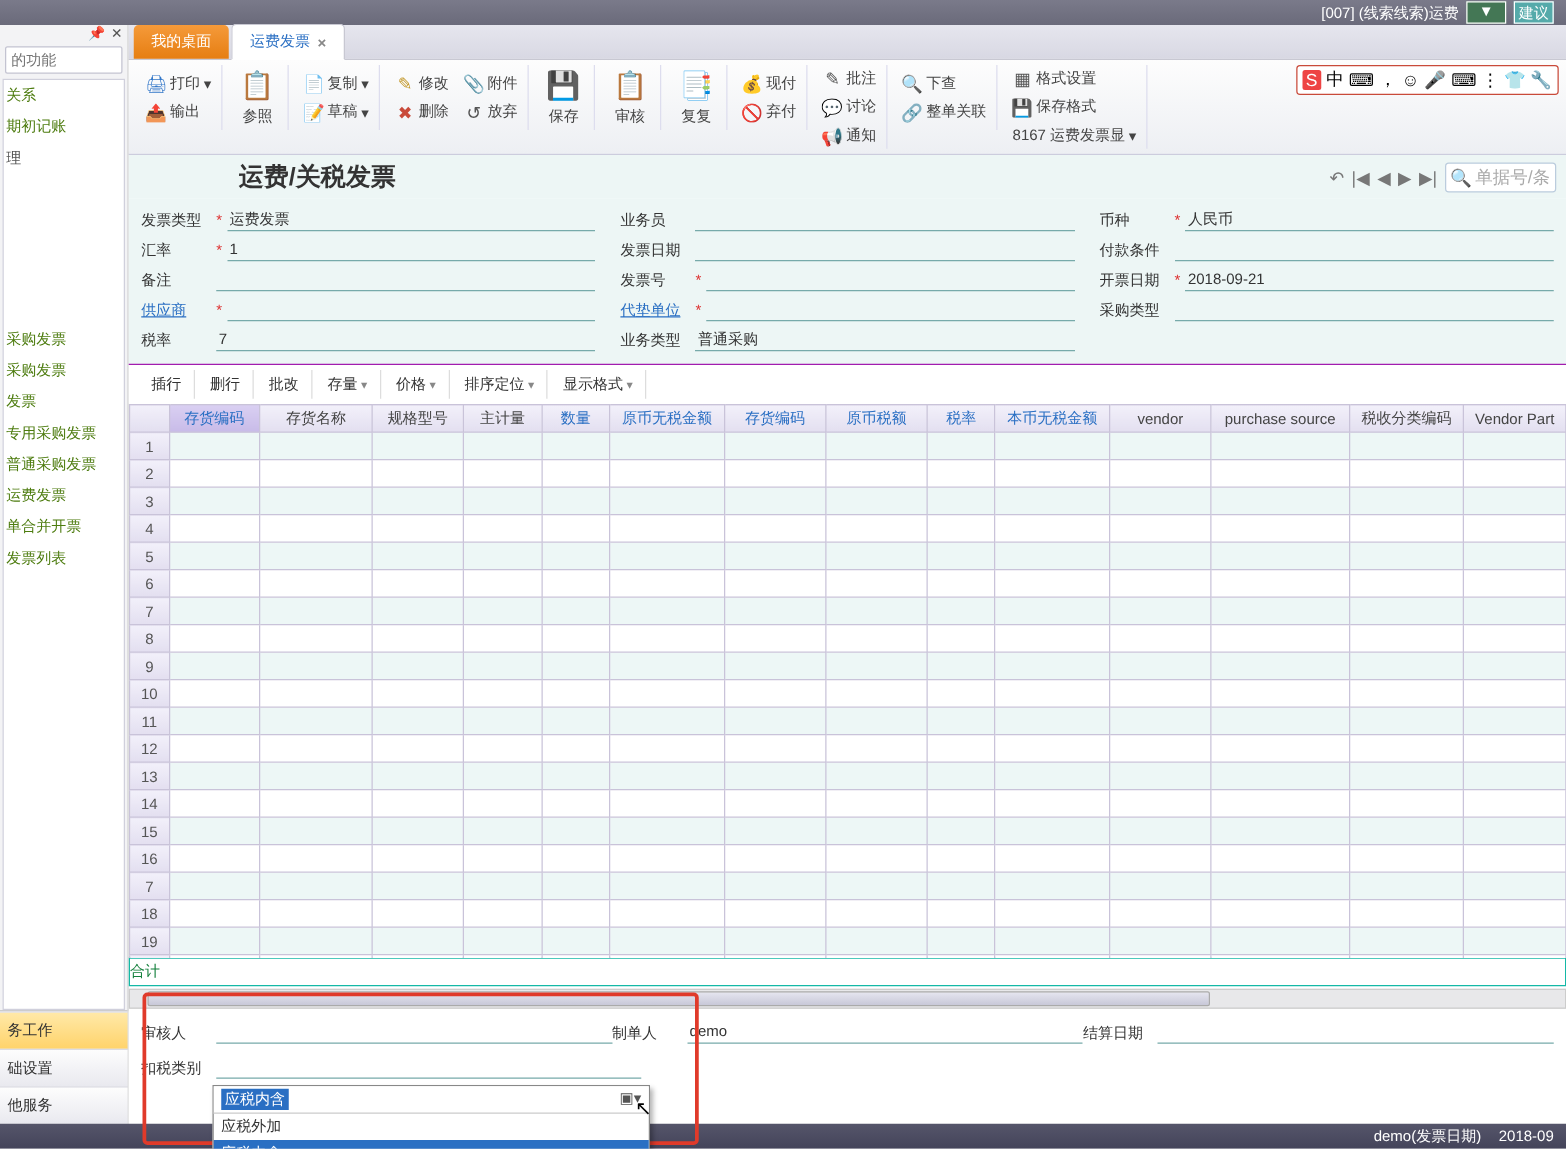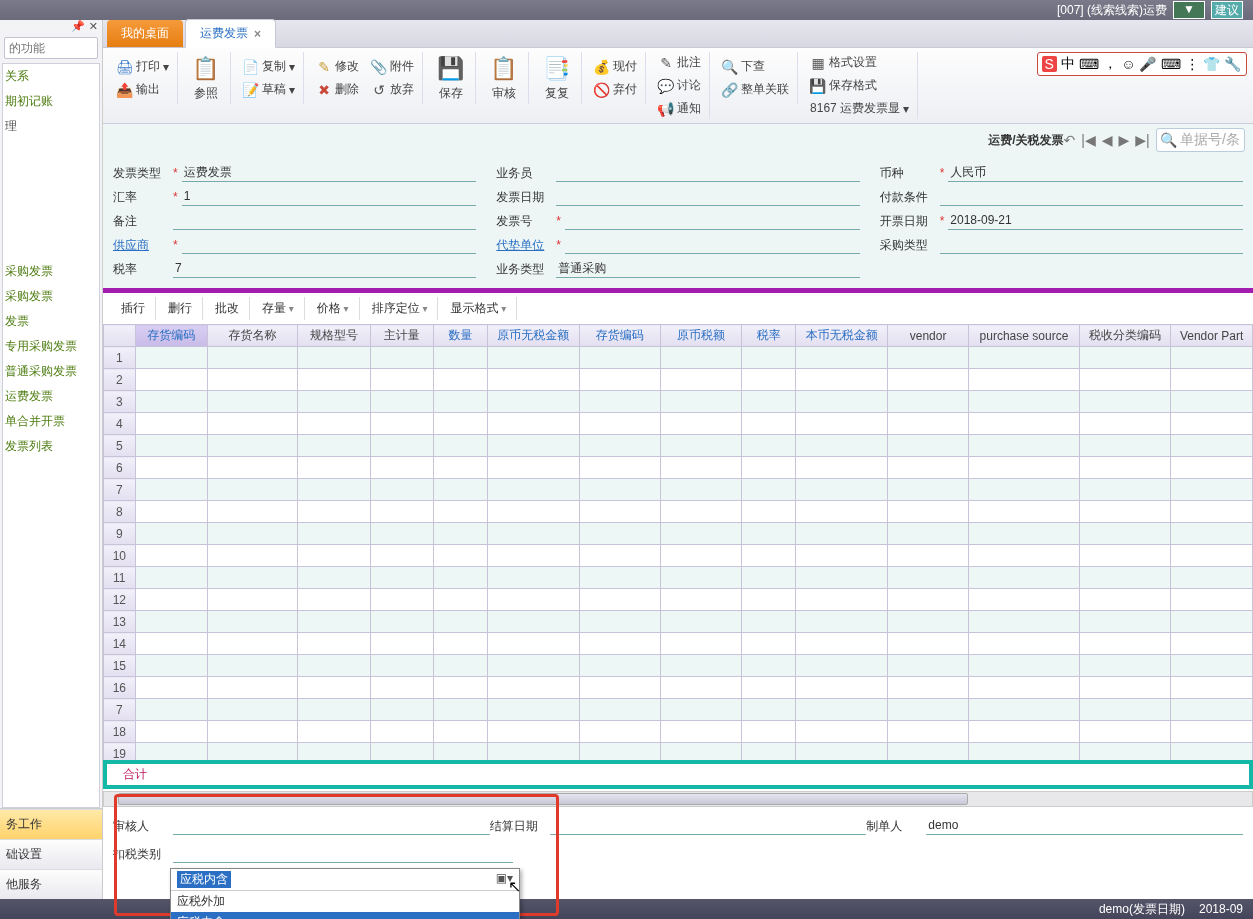--- a/index.html
+++ b/index.html
@@ -43,43 +43,43 @@
 .ico.audit{color:#c49a2e}
 .ico.cp2{color:#c49a2e}
 .ico.cash{color:#6aa23a}
 .ico.batch{color:#555}
 .ico.tbl{color:#555}
 .ico.savef{color:#3478c9}
 .rext{display:flex;align-items:center;gap:6px;margin-left:auto}
 .imebox{background:#fff;border:1px solid #c94a3a;padding:2px 4px;display:flex;gap:4px;align-items:center;border-radius:3px}
 .imebox span{font-size:14px}
 .titlebar{display:flex;align-items:center;padding:4px 8px;background:#edf6f5}
-.titlebar .title{flex:1;text-align:right;font-size:12px;font-weight:bold;color:#333}
+.titlebar .title{flex:1;text-align:left;font-size:20px;font-weight:bold;color:#333}
 .titlebar .navbtns{display:flex;gap:6px;align-items:center;color:#777}
 .titlebar .navbtns span{cursor:pointer;font-size:14px}
 .titlebar .find{border:1px solid #bcd;padding:2px 4px;display:flex;align-items:center;gap:2px;color:#aaa;background:#fff;border-radius:3px}
-.form{background:#edf6f5;padding:6px 10px 8px;display:grid;grid-template-columns:1fr 1fr 1fr;gap:2px 20px;border-bottom:5px solid #a21caf}
+.form{background:#edf6f5;padding:6px 10px 8px;display:grid;grid-template-columns:1fr 1fr 1fr;gap:2px 20px;border-bottom:1px solid #a21caf}
 .fld{display:flex;align-items:center;gap:4px;min-height:22px}
 .fld label{width:56px;color:#333;text-align:left;white-space:nowrap}
 .fld label.link{color:#2a6fc3;text-decoration:underline;cursor:pointer}
 .fld .req{color:#d33}
 .fld .val{flex:1;border-bottom:1px solid #7aa;min-height:17px;color:#333;padding-left:2px}
 .gridbar{display:flex;gap:2px;padding:4px 8px;background:#fff;align-items:center}
 .gbtn{padding:3px 10px;color:#333;cursor:pointer;border-right:1px solid #ddd}
 .gbtn.dd::after{content:" ▾";color:#888;font-size:10px}
 .grid{flex:1;overflow:auto;position:relative}
 table{border-collapse:collapse;width:100%}
 th,td{border:1px solid #c9c3d9;height:22px;padding:0 4px;text-align:center;font-weight:normal}
 thead th{background:linear-gradient(#f2f0fa,#e3dff0);color:#444;white-space:nowrap}
 thead th.blue{color:#2a6fc3}
 thead th.hl{background:linear-gradient(#d9cff2,#c8bbe8)}
 tbody tr:nth-child(odd) td{background:#edf7f6}
 tbody tr:nth-child(even) td{background:#fff}
 tbody td.rownum{background:linear-gradient(#f2f0fa,#e3dff0)!important;color:#555;width:28px}
-.sumrow{border:4px solid #14b8a6;background:#fff;padding:2px 16px;color:#be185d}
+.sumrow{border:1px solid #14b8a6;background:#fff;padding:2px 0;color:#15803d}
 .hscroll{height:16px;background:#e8e8ea;border:1px solid #ccc;margin:2px 0;position:relative}
 .hthumb{position:absolute;left:14px;top:1px;height:12px;width:850px;background:linear-gradient(#e5e5ef,#c8c8d8);border:1px solid #aaa;border-radius:2px}
 .footer{padding:6px 10px 28px;background:#fff}
 .footer .row{display:flex;align-items:center;margin-bottom:6px}
 .footer .fld{flex:1}
 .redbox{position:absolute;border:3px solid #e03a2a;border-radius:4px;left:114px;top:794px;width:445px;height:122px;pointer-events:none;z-index:50}
 .dropdown{position:absolute;left:170px;top:868px;width:350px;border:1px solid #888;background:#fff;z-index:60;box-shadow:2px 2px 4px rgba(0,0,0,0.3)}
 .dropdown .sel{background:#fff;color:#2a6fc3;padding:2px 6px;display:flex;justify-content:space-between;border-bottom:1px solid #ccc}
 .dropdown .sel .selval{background:#2a6fc3;color:#fff;padding:0 3px}
 .dropdown .sel .arrow{color:#555}
@@ -747,26 +747,26 @@
       <div class="hthumb"></div>
     </div>
 
   <div class="footer">
     <div class="row">
       <div class="fld">
           <label>审核人</label>
           <div class="val"></div>
         </div>
       <div class="fld">
+          <label>制单人</label>
+          <div class="val">demo</div>
+        </div>
+      <div class="fld">
           <label>结算日期</label>
           <div class="val"></div>
-        </div>
-      <div class="fld">
-          <label>制单人</label>
-          <div class="val">demo</div>
         </div>
     </div>
     <div class="row">
       <div class="fld" style="max-width:400px">
           <label>扣税类别</label>
           <div class="val"></div>
         </div>
     </div>
   </div>
 </div>

